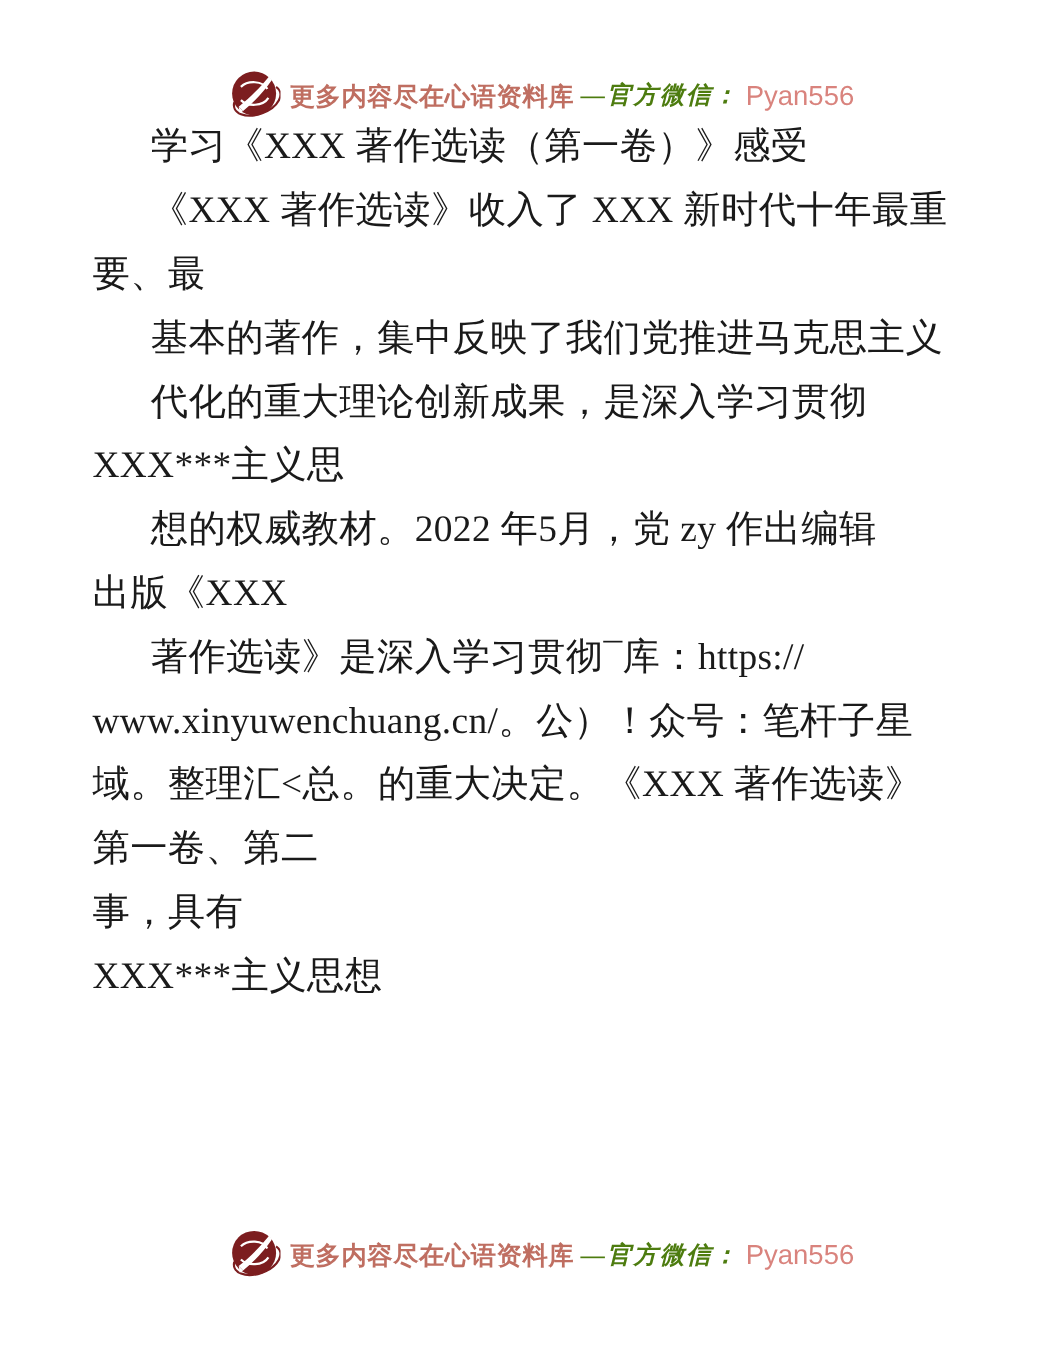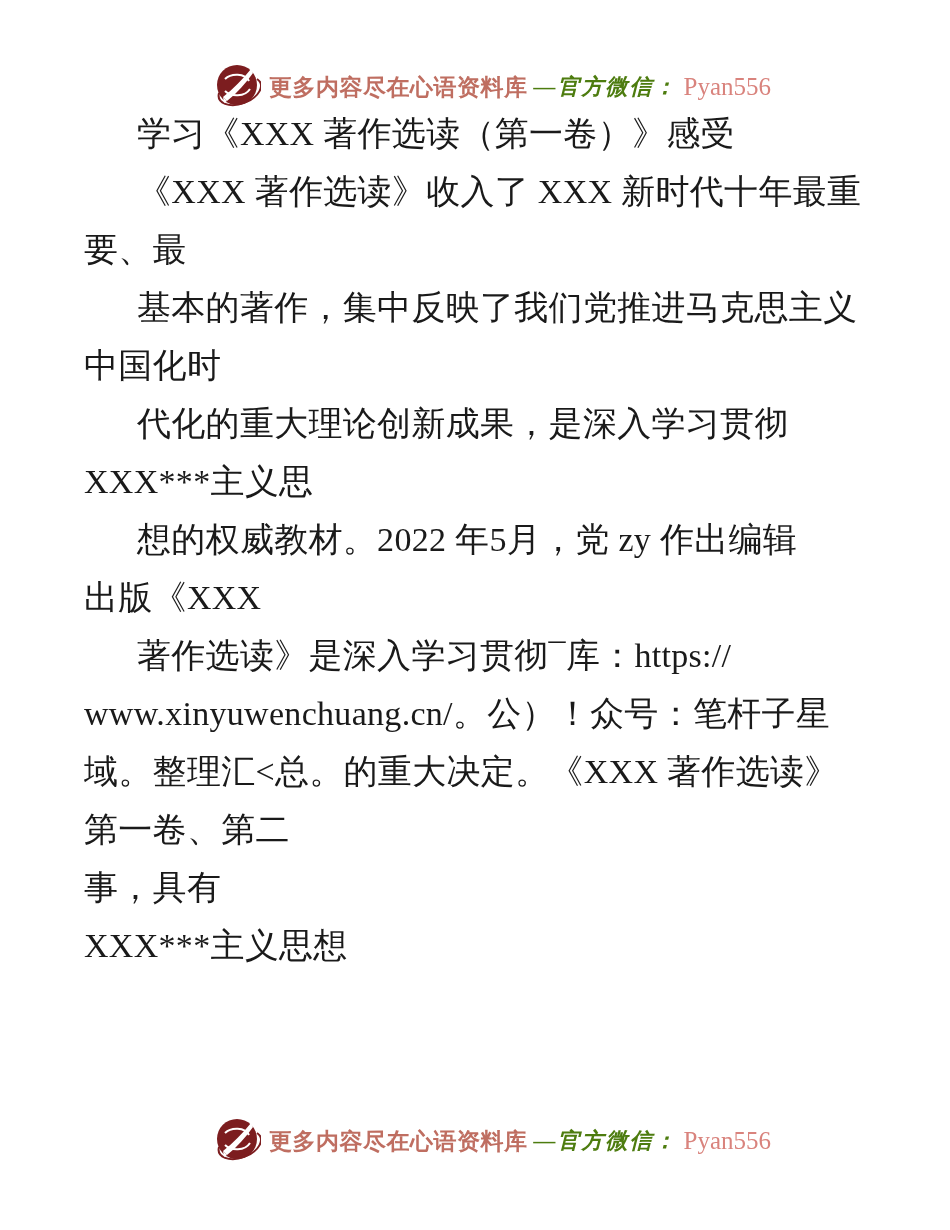--- a/index.html
+++ b/index.html
@@ -47,21 +47,21 @@
     font-size: 22px;
     font-weight: bold;
     font-style: italic;
     letter-spacing: 2px;
     color: #4d7c0f;
     font-family: "Liberation Serif", "DejaVu Serif", serif;
   }
   .wm-id {
     font-size: 25px;
     color: #d9837d;
-    font-family: Liberation Serif, serif;
+    font-family: Liberation Sans, sans-serif;
   }
 
   
   .doc {
     position: absolute;
     top: 105px;
     left: 84px;
     width: 800px;
     color: #1a1a1a;
     font-size: 34px;
@@ -93,21 +93,20 @@
   <span class="wm-brand">更多内容尽在心语资料库</span>
   <span class="wm-label">—官方微信：</span>
   <span class="wm-id">Pyan556</span>
 </div>
 
 <div class="doc" id="doc">
     <div class="line indent">学习《XXX 著作选读（第一卷）》感受</div>
     <div class="line indent">《XXX 著作选读》收入了 XXX 新时代十年最重</div>
     <div class="line">要、最</div>
     <div class="line indent">基本的著作，集中反映了我们党推进马克思主义</div>
-    <div class="line">中国化时</div>
     <div class="line indent">代化的重大理论创新成果，是深入学习贯彻</div>
     <div class="line">XXX***主义思</div>
     <div class="line indent">想的权威教材。2022 年5月，党 zy 作出编辑</div>
     <div class="line">出版《XXX</div>
     <div class="line indent">著作选读》是深入学习贯彻¯库：https://</div>
     <div class="line">www.xinyuwenchuang.cn/。公）！众号：笔杆子星</div>
     <div class="line">域。整理汇&lt;总。的重大决定。《XXX 著作选读》</div>
     <div class="line">第一卷、第二</div>
     <div class="line">事，具有</div>
     <div class="line">XXX***主义思想</div>

